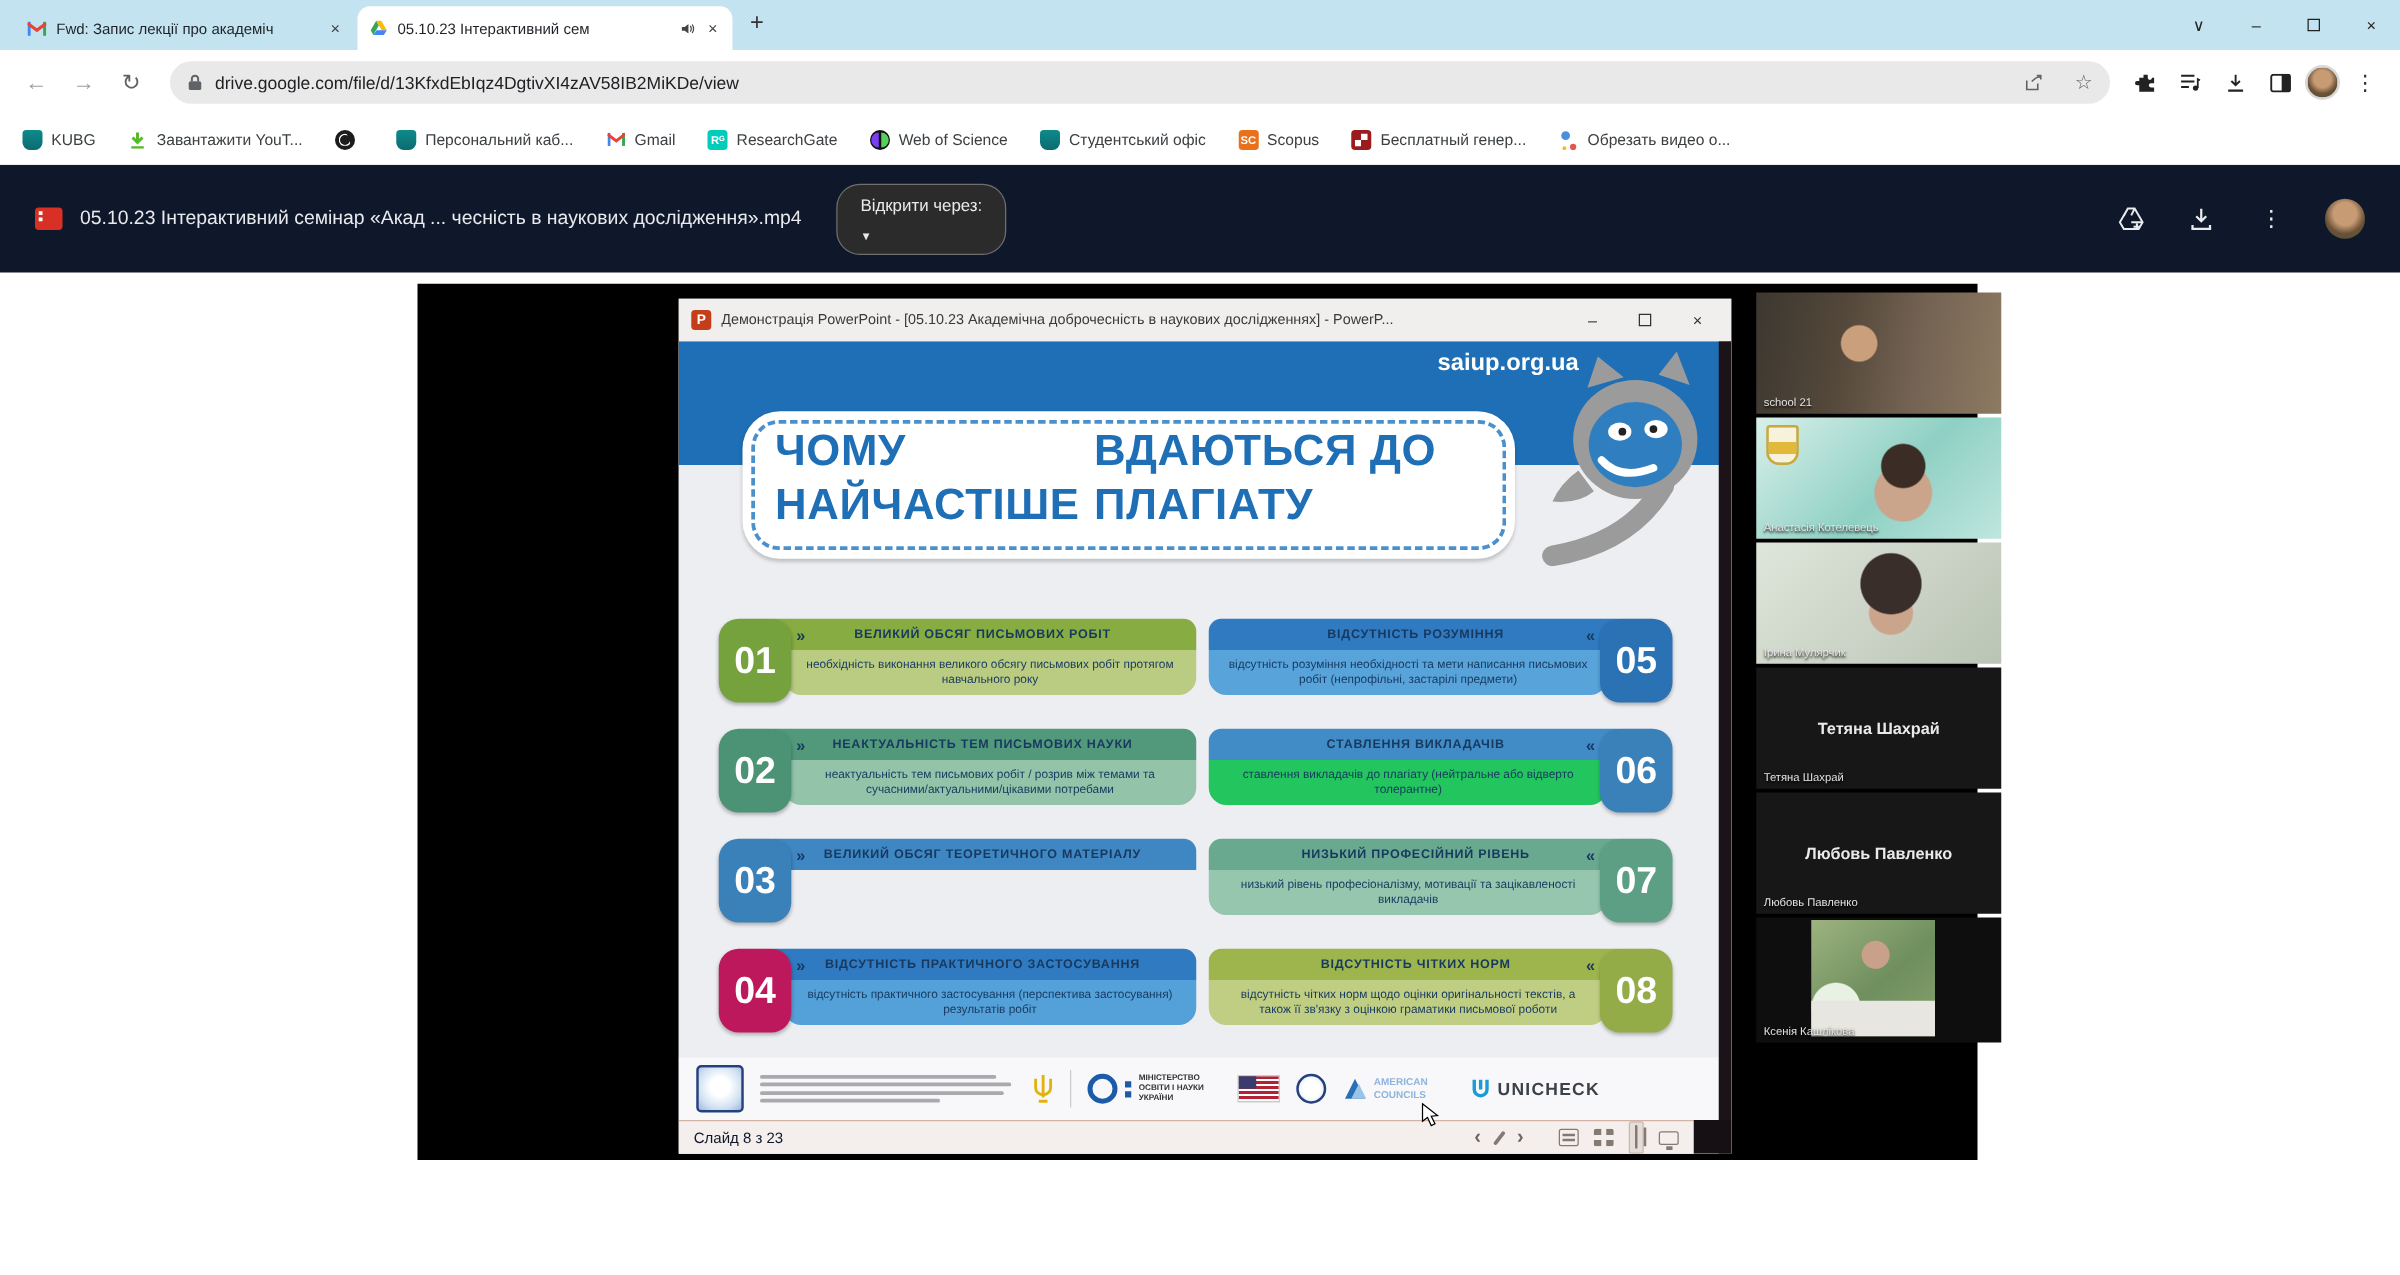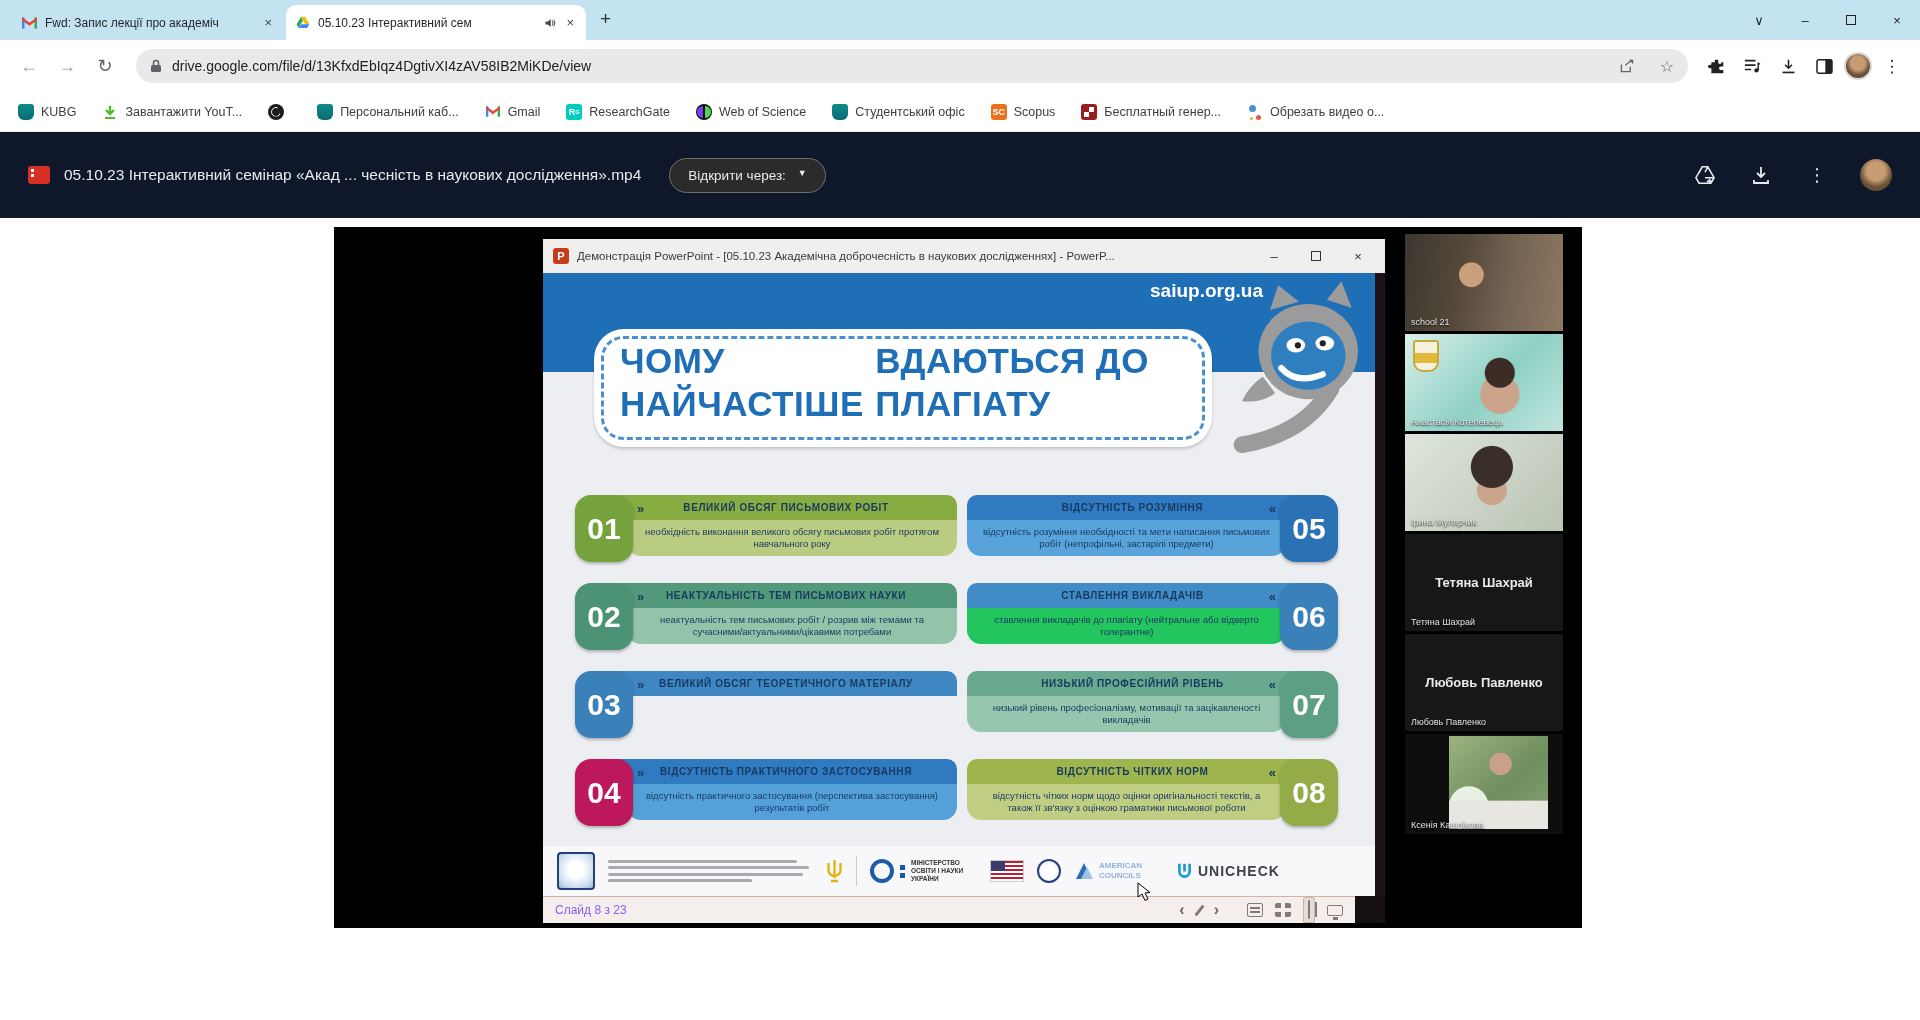--- a/index.html
+++ b/index.html
@@ -64,21 +64,21 @@
     border-radius:50%; background:#4a90d9; box-shadow:6px 9px 0 -1px #e2574c, -1px 10px 0 -2px #f2b824; }
 
   
   .dheader { position:absolute; left:0; top:132px; width:1920px; height:86px; background:#0f172a;
     display:flex; align-items:center; padding:3px 28px; color:#e8eaed; }
   .vid-ic { width:22px; height:18px; background:#d93025; border-radius:3px; position:relative; flex:0 0 auto; }
   .vid-ic::after { content:""; position:absolute; left:3px; top:3px; width:3px; height:3px; background:#fff;
     box-shadow:0 5px 0 #fff, 5px -1px 0 0 #fff0; }
   .fname { margin-left:14px; font-size:15.5px; white-space:nowrap; }
   .openwith { margin-left:28px; display:flex; align-items:flex-start; gap:12px; border:1px solid #6f6f6f;
-    border-radius:19px; padding:9px 18px; font-size:13.5px; color:#e8eaed; background:#2b2b2b; }
+    border-radius:19px; padding:9px 18px; font-size:13.5px; color:#e8eaed; background:#2b2b2b;flex-direction:column; }
   .openwith .caret { font-size:9px; color:#e8eaed; }
   .dh-icons { margin-left:auto; display:flex; align-items:center; gap:30px; }
   .dh-ic { width:26px; height:26px; display:flex; align-items:center; justify-content:center; color:#e8eaed;
     font-size:18px; }
   .dh-avatar { width:32px; height:32px; border-radius:50%;
     background:radial-gradient(circle at 50% 38%, #c79b74 0 36%, #6b5138 62%, #44552f 100%); }
 
   
   .vframe { position:absolute; left:334px; top:227px; width:1248px; height:701px; background:#000; }
 
@@ -147,39 +147,39 @@
   .usseal { width:24px; height:24px; border-radius:50%; border:2.5px solid #24407e;
     background:radial-gradient(circle, #fff 0 45%, #d8e4f2 100%); }
   .ac { display:flex; align-items:center; gap:5px; }
   .ac-txt { width:64px; font-size:8px; font-weight:bold; color:#8fb4dc; line-height:1.2; }
   .uni { display:flex; align-items:center; gap:5px; }
   .uni-txt { font-size:14px; font-weight:bold; letter-spacing:1px; color:#3d4248; }
 
   
   .sstatus { position:absolute; left:0; right:30px; bottom:0; height:27px; background:#f4efec;
     border-top:1px solid #d4b3a7; display:flex; align-items:center; padding:0 12px; gap:14px; }
-  .sstatus .slabel { font-size:12px; color:#8b5cf6; margin-right:auto; }
+  .sstatus .slabel { font-size:12px; color:#0f172a; margin-right:auto; }
   .nav-g { display:flex; align-items:center; gap:13px; color:#6f655e; font-size:16px; font-weight:bold; }
   .pen { width:3px; height:13px; background:#857a73; border-radius:2px; transform:rotate(38deg); }
   .view-g { display:flex; align-items:center; gap:12px; margin-left:14px; }
   .vicon { width:16px; height:14px; border:1.6px solid #857a73; border-radius:2px; position:relative; }
   .vicon.notes::after { content:""; position:absolute; left:2px; right:2px; top:3px; height:1.6px;
     background:#857a73; box-shadow:0 4px 0 #857a73; }
   .vicon.grid { border:none;
     background-image:linear-gradient(#857a73,#857a73),linear-gradient(#857a73,#857a73),
       linear-gradient(#857a73,#857a73),linear-gradient(#857a73,#857a73);
     background-size:6px 5px; background-position:0 0,10px 0,0 9px,10px 9px; background-repeat:no-repeat; }
   .vicon.book::after { content:""; position:absolute; left:6px; top:1px; bottom:1px; width:1.6px; background:#857a73; }
   .vsel { padding:3px 4px; background:#e6ddd6; border:1px solid #c7b8ae; border-radius:2px; }
   .vicon.monitor { height:11px; }
   .vicon.monitor::after { content:""; position:absolute; left:5px; bottom:-5px; width:5px; height:2.5px; background:#857a73; }
 
   
   .people { position:absolute; left:1071px; top:7px; width:175px; height:688px; background:#000; }
-  .tile { position:relative; width:158px; margin-bottom:3px; overflow:hidden; }
+  .tile { position:relative; width:196px; margin-bottom:3px; overflow:hidden; }
   .tile .small-label { position:absolute; left:6px; bottom:4px; font-size:9px; color:#e3e3e3;
     text-shadow:0 1px 2px #000; }
   .tile .big-label { position:absolute; inset:0; display:flex; align-items:center; justify-content:center;
     font-size:13px; font-weight:bold; color:#eaeaea; }
   .t1 { height:97px;
     background:radial-gradient(circle at 42% 42%, #caa07c 0 11%, rgba(0,0,0,0) 12%),
       linear-gradient(100deg, #3c3730 0%, #54483a 35%, #746353 65%, #8d7a62 100%); }
   .t2 { height:97px;
     background:radial-gradient(circle at 60% 40%, #3b2d26 0 13%, rgba(0,0,0,0) 14%),
       radial-gradient(circle at 60% 62%, #caa58c 0 17%, rgba(0,0,0,0) 18%),

